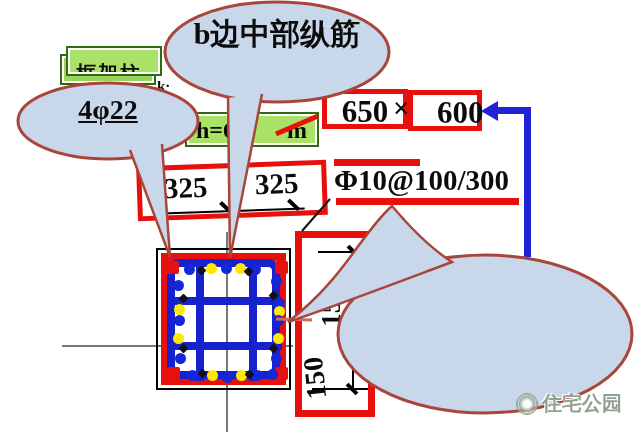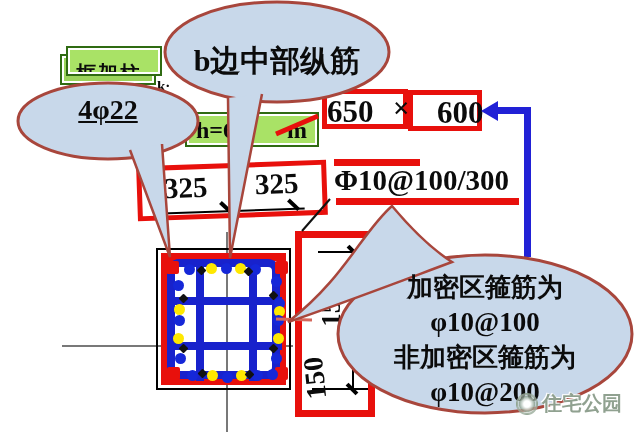--- a/index.html
+++ b/index.html
@@ -123,21 +123,21 @@
 
   <div class="redbox" style="left:137px;top:163px;width:190px;height:55px;transform:rotate(-2deg);">
     <div class="num" style="left:22px;top:2px;font-size:29px;">325</div>
     <div class="num" style="left:113px;top:1px;font-size:29px;">325</div>
     <div class="dimline" style="left:12px;top:42px;width:150px;height:2px;"></div>
     <div class="tick" style="left:8px;top:37px;"></div>
     <div class="tick" style="left:76px;top:37px;"></div>
     <div class="tick" style="left:144px;top:37px;"></div>
   </div>
 
-  <div class="redbox" style="left:322px;top:89px;width:86px;height:40px;text-align:left;">
+  <div class="redbox" style="left:322px;top:89px;width:86px;height:40px;text-align:center;">
     <span class="num" style="position:static;font-size:31px;">650</span>
   </div>
   <div class="spec" style="left:393px;top:92px;font-size:29px;">×</div>
   <div class="redbox" style="left:408px;top:90px;width:74px;height:41px;text-align:center;">
     <span class="num" style="position:static;font-size:31px;margin-left:24px;">600</span>
   </div>
   <div class="redline" style="left:334px;top:159px;width:86px;height:7px;"></div>
   <div class="spec" style="left:334px;top:164px;font-size:29px;">Φ10@100/300</div>
   <div class="redline" style="left:336px;top:198px;width:183px;height:7px;"></div>
 
@@ -154,27 +154,21 @@
     <ellipse cx="485" cy="334" rx="147" ry="79" fill="#C8D8EA" stroke="#A8463C" stroke-width="3"></ellipse>
     <path d="M130,150 L170,257 L162,144" fill="#C8D8EA" stroke="#A8463C" stroke-width="2.5"></path>
     <path d="M228,98 L230,258 L262,94" fill="#C8D8EA" stroke="#A8463C" stroke-width="2.5"></path>
     <path d="M288,322 C345,278 362,232 392,206 C408,225 430,248 452,262 C385,287 335,306 288,322 Z" fill="#C8D8EA" stroke="#A8463C" stroke-width="2.5"></path>
   </svg>
 
   <div class="bubtxt" style="left:20px;top:93px;width:176px;">
     <div style="font-size:28px;text-decoration:underline;">4φ22</div>
   </div>
   <div class="bubtxt" style="left:166px;top:16px;width:222px;">
-    <div style="font-size:30px;margin-top:27px;">b边中部纵筋</div>
-  </div>
-  <div class="bubtxt" style="left:352px;top:270px;width:266px;line-height:35px;">
-    <div style="font-size:26px;">加密区箍筋为</div>
-    <div style="font-size:27px;">φ10@100</div>
-    <div style="font-size:26px;">非加密区箍筋为</div>
-    <div style="font-size:27px;">φ10@200</div>
+    <div style="font-size:30px;">b边中部纵筋</div>
   </div>
 
   <div id="watermark">
     <div id="wm-logo"></div>
     <span>住宅公园</span>
   </div>
 
 </div>
 
 </body></html>

